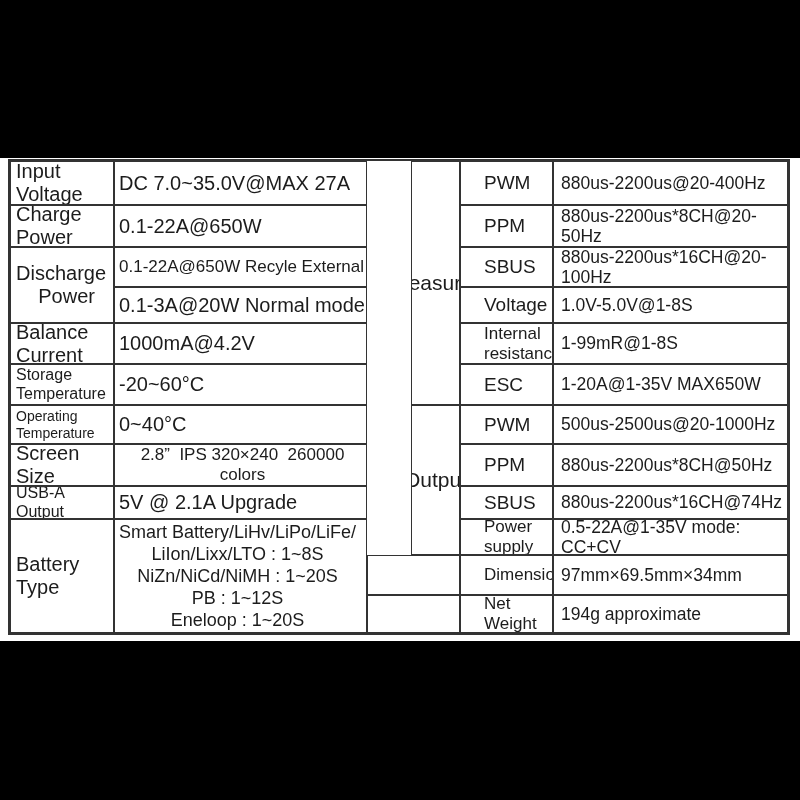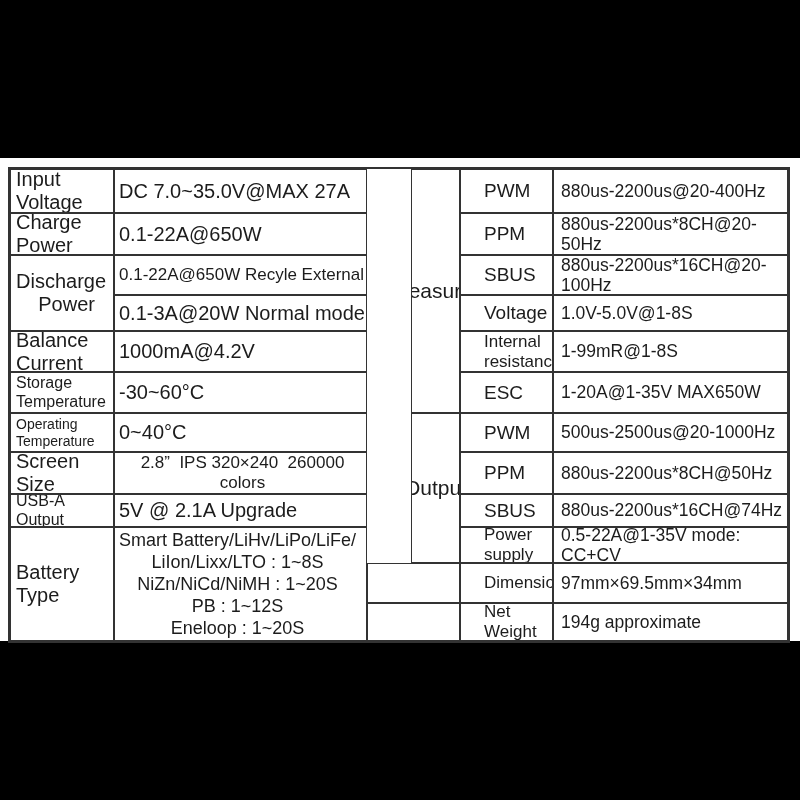--- a/index.html
+++ b/index.html
@@ -13,21 +13,21 @@
     width:800px;height:800px;position:relative;
     background:var(--page);
     font-family:"Liberation Sans","DejaVu Sans",sans-serif;
     color:var(--text);
   }
   .band{
     position:absolute;left:0;top:158px;width:800px;height:483px;
     background:var(--panel);
   }
   .spec-table{
-    position:absolute;left:8px;top:9px;
+    position:absolute;left:8px;top:1px;
     display:grid;
     grid-template-columns:104px 253px 93px 93px 235px;
     grid-template-rows:44px 42px 40px 36px 41px 41px 39px 42px 33px 36px 40px 38px;
     border:2px solid var(--line);
     background:var(--panel);
   }
   .cell{
     border:1px solid var(--line);
     display:flex;align-items:center;
     overflow:hidden;
@@ -67,21 +67,21 @@
     <div class="cell lbl" style="grid-area:8/1/9/2">Screen Size</div>
     <div class="cell lbl lbl-sm" style="grid-area:9/1/10/2">USB-A Output</div>
     <div class="cell lbl" style="grid-area:10/1/13/2">Battery
 Type</div>
 
     <div class="cell val" style="grid-area:1/2/2/3">DC 7.0~35.0V@MAX 27A</div>
     <div class="cell val" style="grid-area:2/2/3/3">0.1-22A@650W</div>
     <div class="cell val val-sm" style="grid-area:3/2/4/3">0.1-22A@650W Recyle External</div>
     <div class="cell val" style="grid-area:4/2/5/3">0.1-3A@20W Normal mode</div>
     <div class="cell val" style="grid-area:5/2/6/3">1000mA@4.2V</div>
-    <div class="cell val" style="grid-area:6/2/7/3">-30~60°C</div>
+    <div class="cell val" style="grid-area:6/2/7/3">-20~60°C</div>
     <div class="cell val" style="grid-area:7/2/8/3">0~40°C</div>
     <div class="cell val val-sm" style="grid-area:8/2/9/3">2.8”  IPS 320×240  260000 colors</div>
     <div class="cell val" style="grid-area:9/2/10/3">5V @ 2.1A Upgrade</div>
     <div class="cell val multiline" style="grid-area:10/2/13/3">Smart Battery/LiHv/LiPo/LiFe/
 LiIon/Lixx/LTO : 1~8S
 NiZn/NiCd/NiMH : 1~20S
 PB : 1~12S
 Eneloop : 1~20S</div>
 
     <div class="cell group" style="grid-area:1/3/7/4">Measurer</div>

